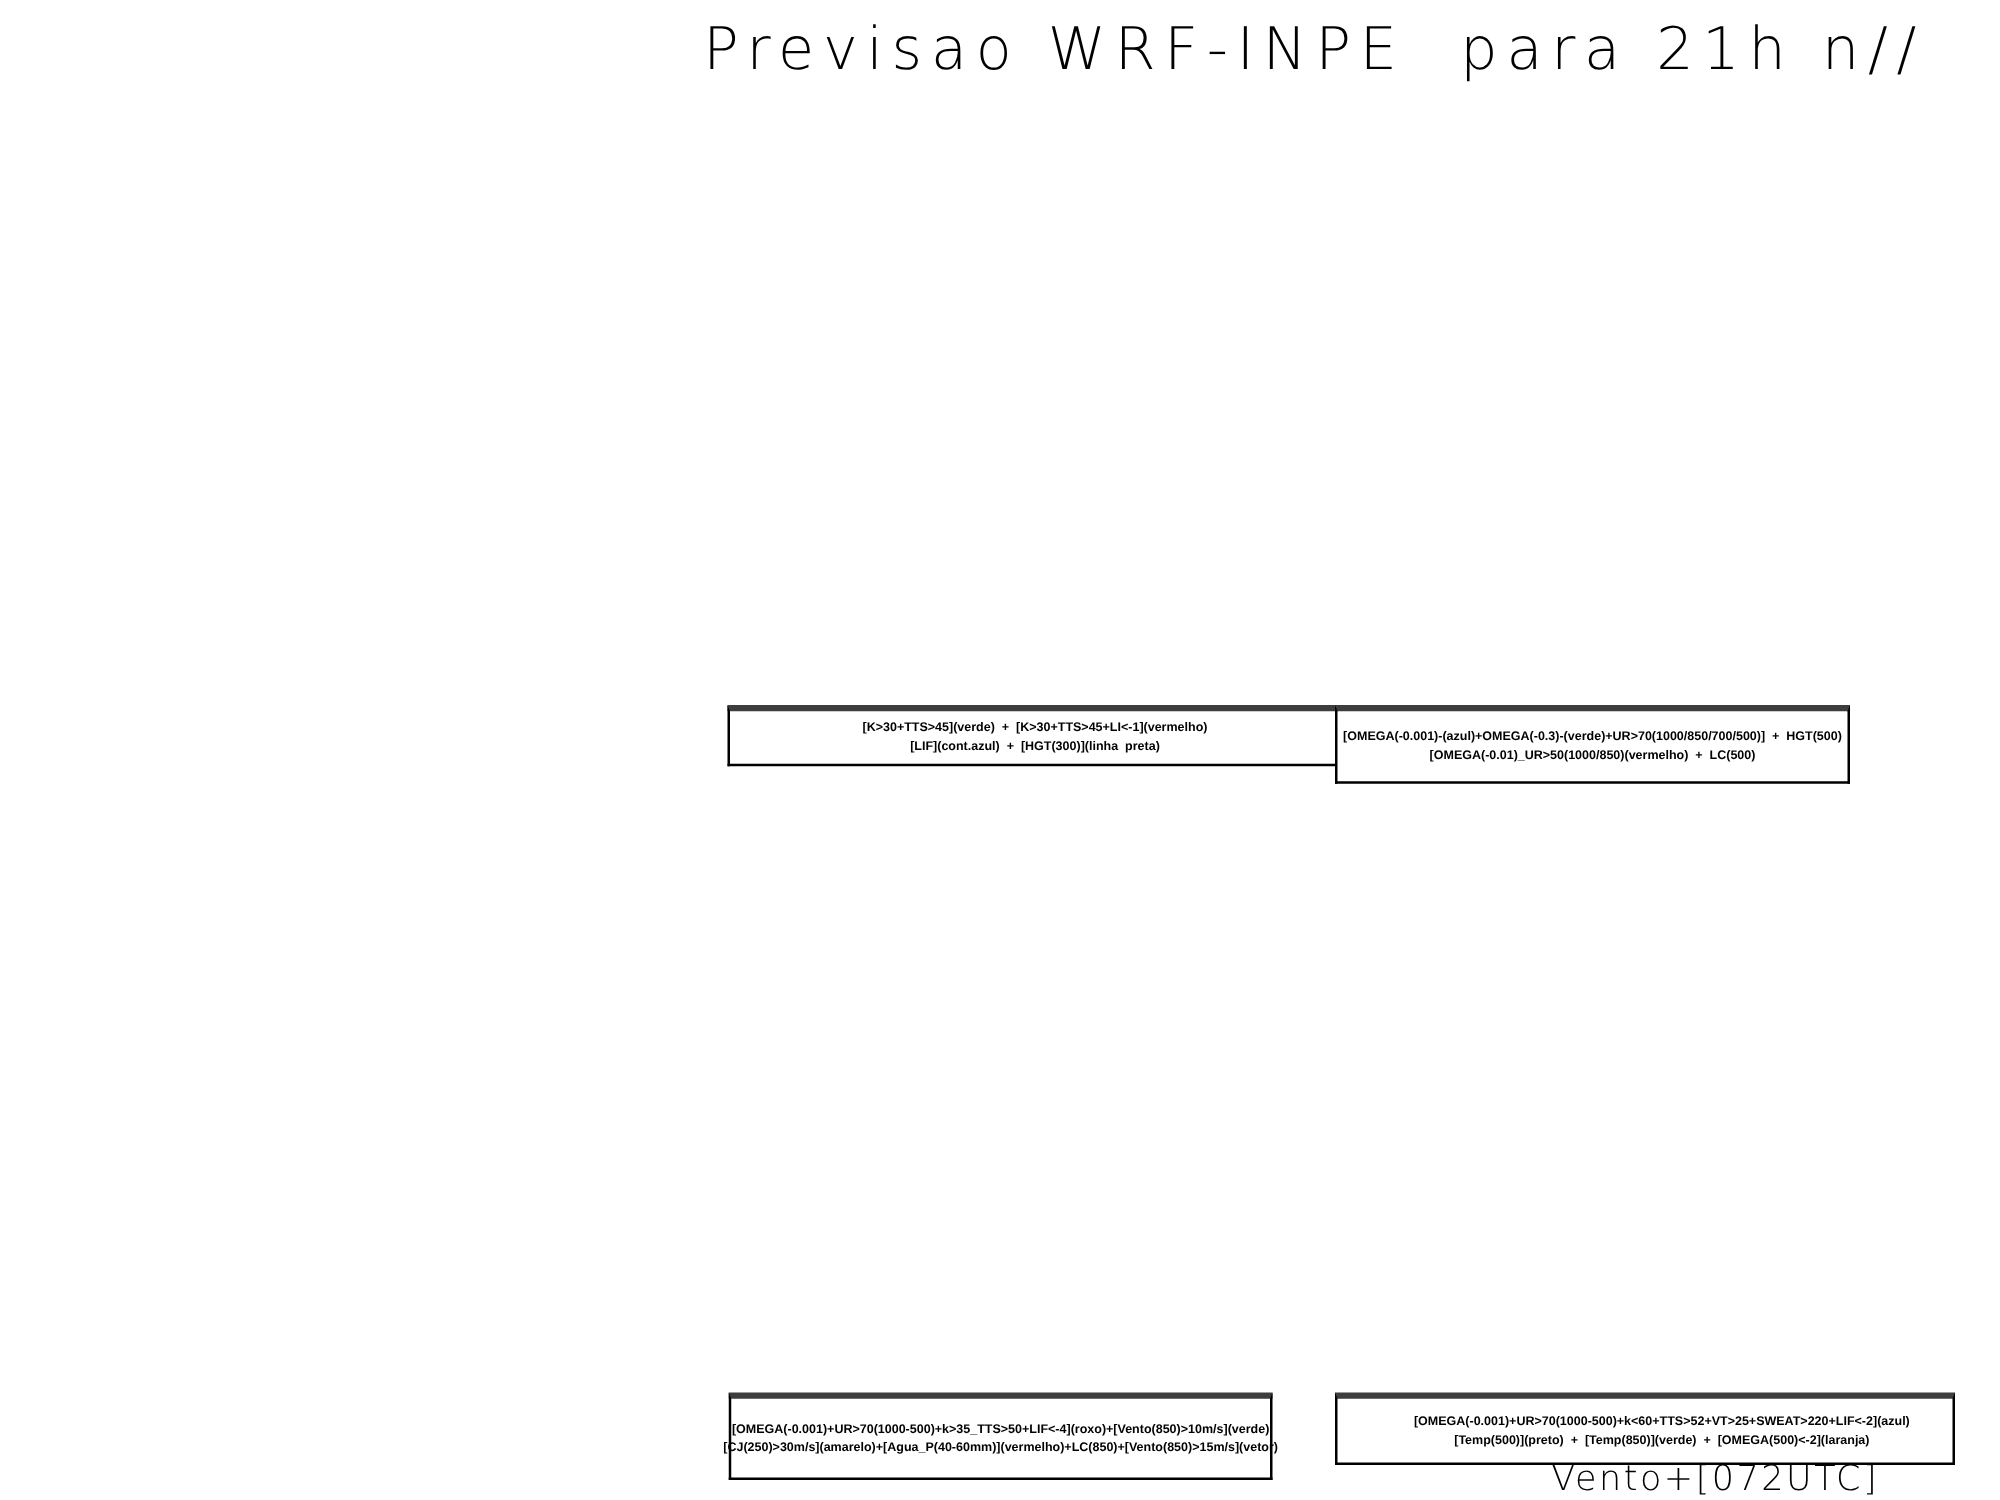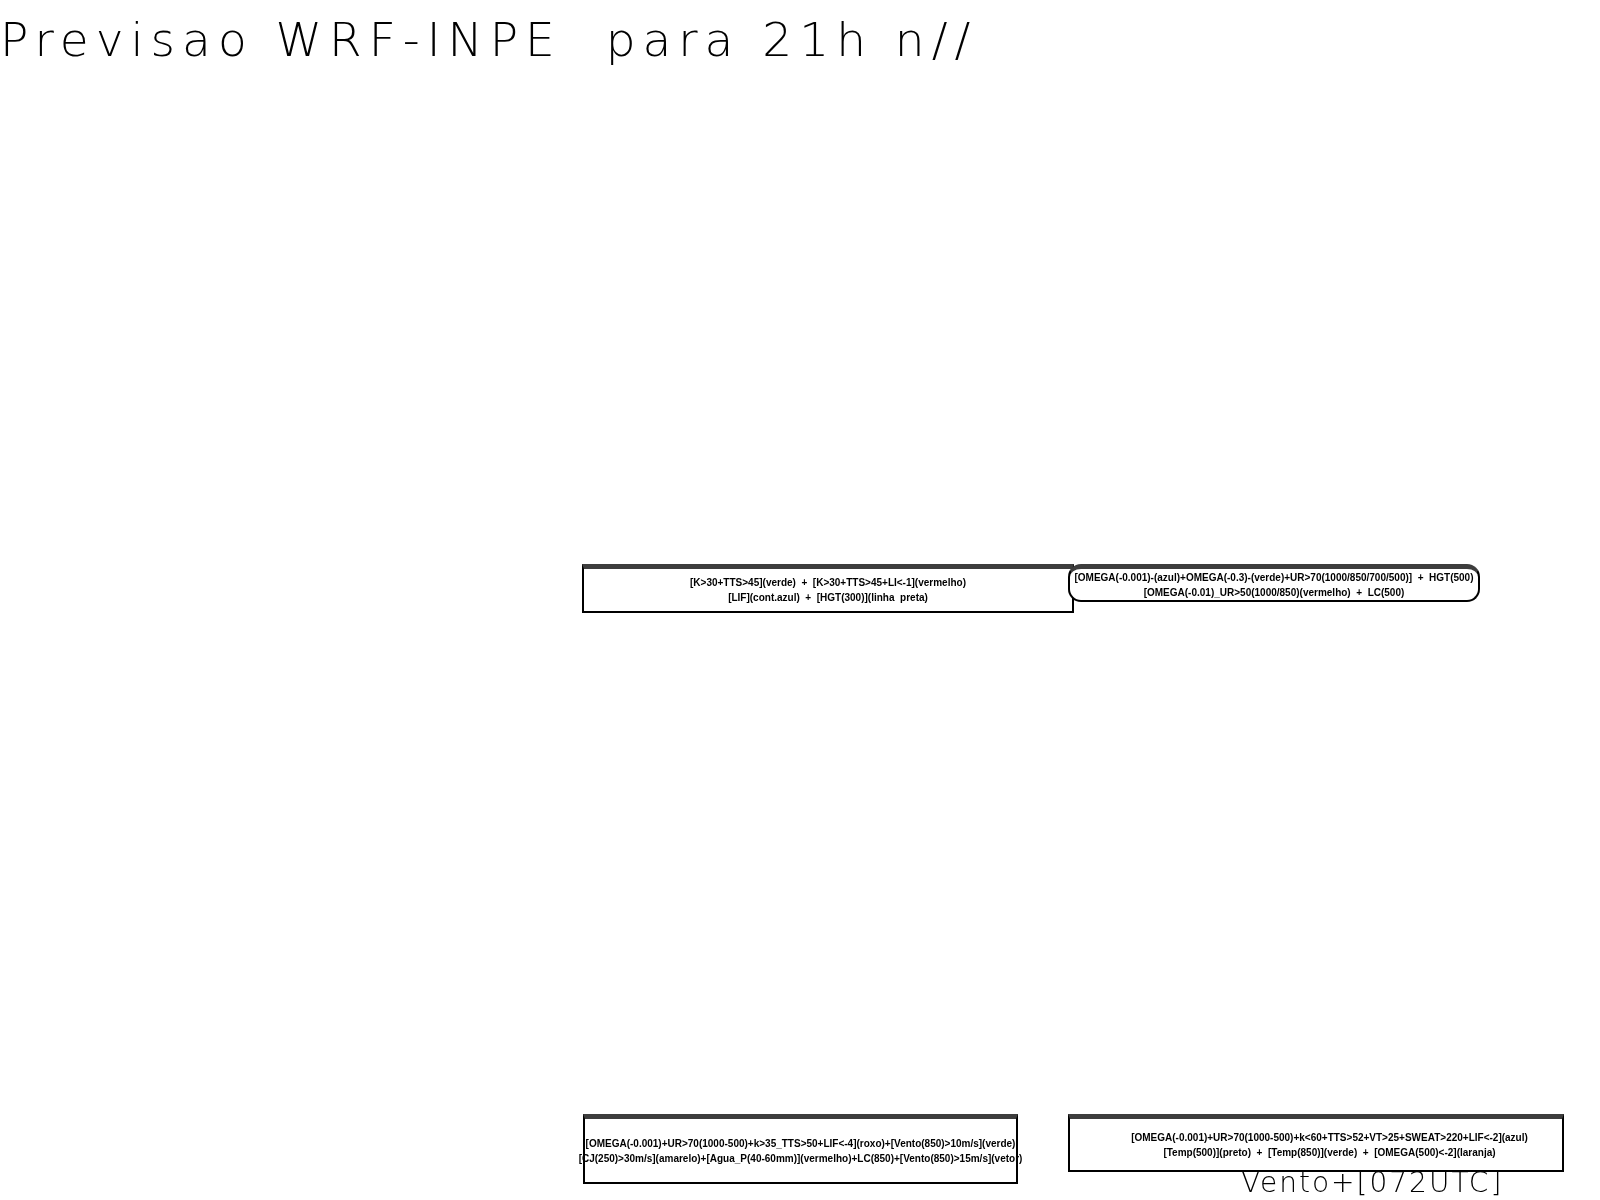--- a/index.html
+++ b/index.html
@@ -21,21 +21,21 @@
     position: absolute;
     font-family: "DejaVu Sans", sans-serif;
     font-weight: 200;
     color: #000000;
     white-space: pre;
   }
   .page-title {
     left: 0;
     top: 12px;
     width: 1540px;
-    text-align: left;
+    text-align: right;
     font-size: 47px;
     letter-spacing: 7px;
   }
   .center-label {
     left: 0;
     top: 640px;
     width: 1585px;
     text-align: center;
     font-size: 31px;
     letter-spacing: 3px;
@@ -62,21 +62,21 @@
     font-family: "Liberation Sans", sans-serif;
     font-weight: bold;
     font-size: 10px;
     line-height: 15px;
     text-align: center;
     white-space: pre;
     color: #000000;
   }
   #box-top-left     { left: 97px;   top: 564px;  width: 408px; height: 49px; }
   #box-top-center   { left: 582px;  top: 564px;  width: 492px; height: 49px; }
-  #box-top-right    { left: 1068px; top: 564px;  width: 412px; height: 38px; border-radius: 13px; }
+  #box-top-right    { left: 1068px; top: 564px;  width: 412px; height: 63px; }
   #box-bottom-left  { left: 97px;   top: 1114px; width: 408px; height: 58px; }
   #box-bottom-center{ left: 583px;  top: 1114px; width: 435px; height: 70px; align-items: center; }
   #box-bottom-right { left: 1068px; top: 1114px; width: 496px; height: 58px; padding-left: 27px; }
 </style>
 </head>
 <body>
 
 <div class="page">
 
   <div class="stroke-text page-title">Previsao WRF-INPE  para 21h n//</div>

